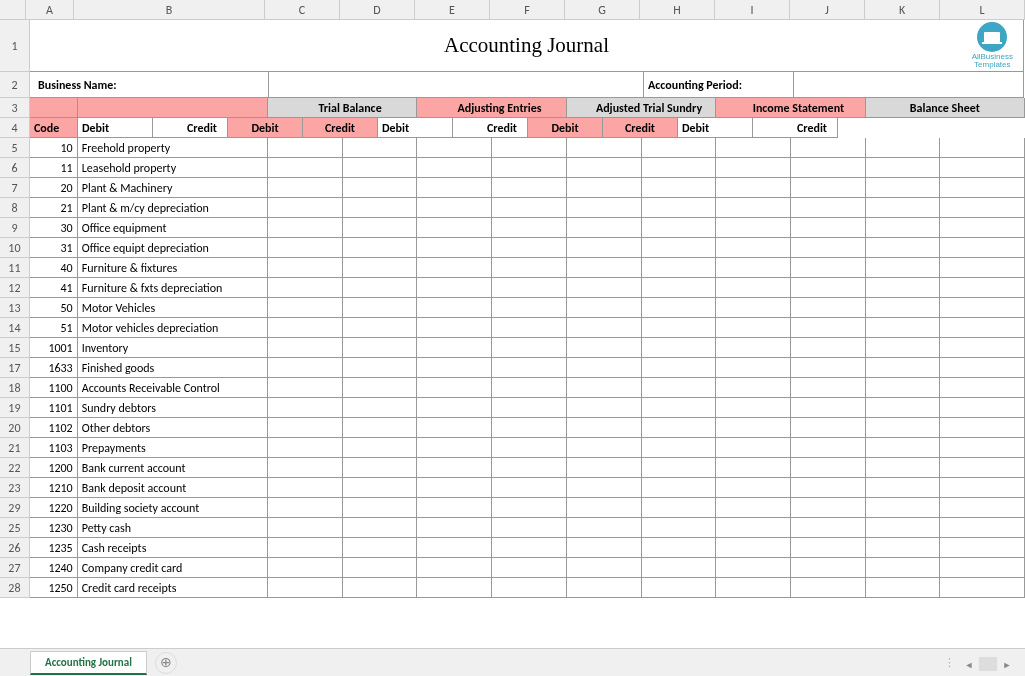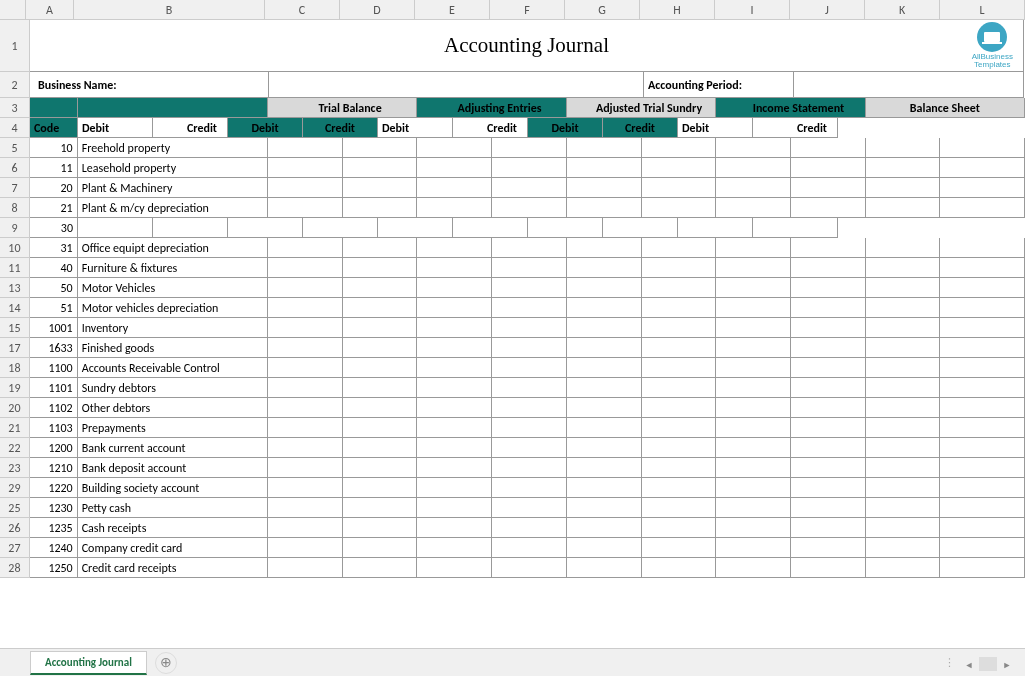--- a/index.html
+++ b/index.html
@@ -95,21 +95,21 @@
   content: "";
   position: absolute;
   bottom: -2px;
   left: -2px;
   width: 20px;
   height: 2px;
   background: #fff;
 }
 .bold { font-weight: bold; }
 .hdr-grey { background: #d9d9d9; font-weight: bold; justify-content: center; }
-.hdr-blue { background: #0f766e; font-weight: bold; text-align: right; }
+.hdr-blue { background: #fca5a5; font-weight: bold; text-align: right; }
 .center { justify-content: center; }
 .right { justify-content: flex-end; }
 .pair { width: 150px; padding-left: 20px; }
 .pairL { width: 160px; }
 .sub { font-weight: bold; }
 .tabstrip {
   height: 28px;
   background: #f0f0f0;
   border-top: 1px solid #ccc;
   display: flex;
@@ -300,20 +300,21 @@
         <div class="cell" style="width:75px"></div>
         <div class="cell" style="width:75px"></div>
         <div class="cell" style="width:75px"></div>
         <div class="cell" style="width:75px"></div>
         <div class="cell" style="width:75px"></div>
         <div class="cell" style="width:85px"></div>
       </div>
       <div class="row">
         <div class="row-head">9</div>
         <div class="cell wA right">30</div>
+        <div class="cell wB">Office equipment</div>
         <div class="cell" style="width:75px"></div>
         <div class="cell" style="width:75px"></div>
         <div class="cell" style="width:75px"></div>
         <div class="cell" style="width:75px"></div>
         <div class="cell" style="width:75px"></div>
         <div class="cell" style="width:75px"></div>
         <div class="cell" style="width:75px"></div>
         <div class="cell" style="width:75px"></div>
         <div class="cell" style="width:75px"></div>
         <div class="cell" style="width:85px"></div>
@@ -330,20 +331,35 @@
         <div class="cell" style="width:75px"></div>
         <div class="cell" style="width:75px"></div>
         <div class="cell" style="width:75px"></div>
         <div class="cell" style="width:75px"></div>
         <div class="cell" style="width:85px"></div>
       </div>
       <div class="row">
         <div class="row-head">11</div>
         <div class="cell wA right">40</div>
         <div class="cell wB">Furniture &amp; fixtures</div>
+        <div class="cell" style="width:75px"></div>
+        <div class="cell" style="width:75px"></div>
+        <div class="cell" style="width:75px"></div>
+        <div class="cell" style="width:75px"></div>
+        <div class="cell" style="width:75px"></div>
+        <div class="cell" style="width:75px"></div>
+        <div class="cell" style="width:75px"></div>
+        <div class="cell" style="width:75px"></div>
+        <div class="cell" style="width:75px"></div>
+        <div class="cell" style="width:85px"></div>
+      </div>
+      <div class="row">
+        <div class="row-head">12</div>
+        <div class="cell wA right">41</div>
+        <div class="cell wB">Furniture &amp; fxts depreciation</div>
         <div class="cell" style="width:75px"></div>
         <div class="cell" style="width:75px"></div>
         <div class="cell" style="width:75px"></div>
         <div class="cell" style="width:75px"></div>
         <div class="cell" style="width:75px"></div>
         <div class="cell" style="width:75px"></div>
         <div class="cell" style="width:75px"></div>
         <div class="cell" style="width:75px"></div>
         <div class="cell" style="width:75px"></div>
         <div class="cell" style="width:85px"></div>

